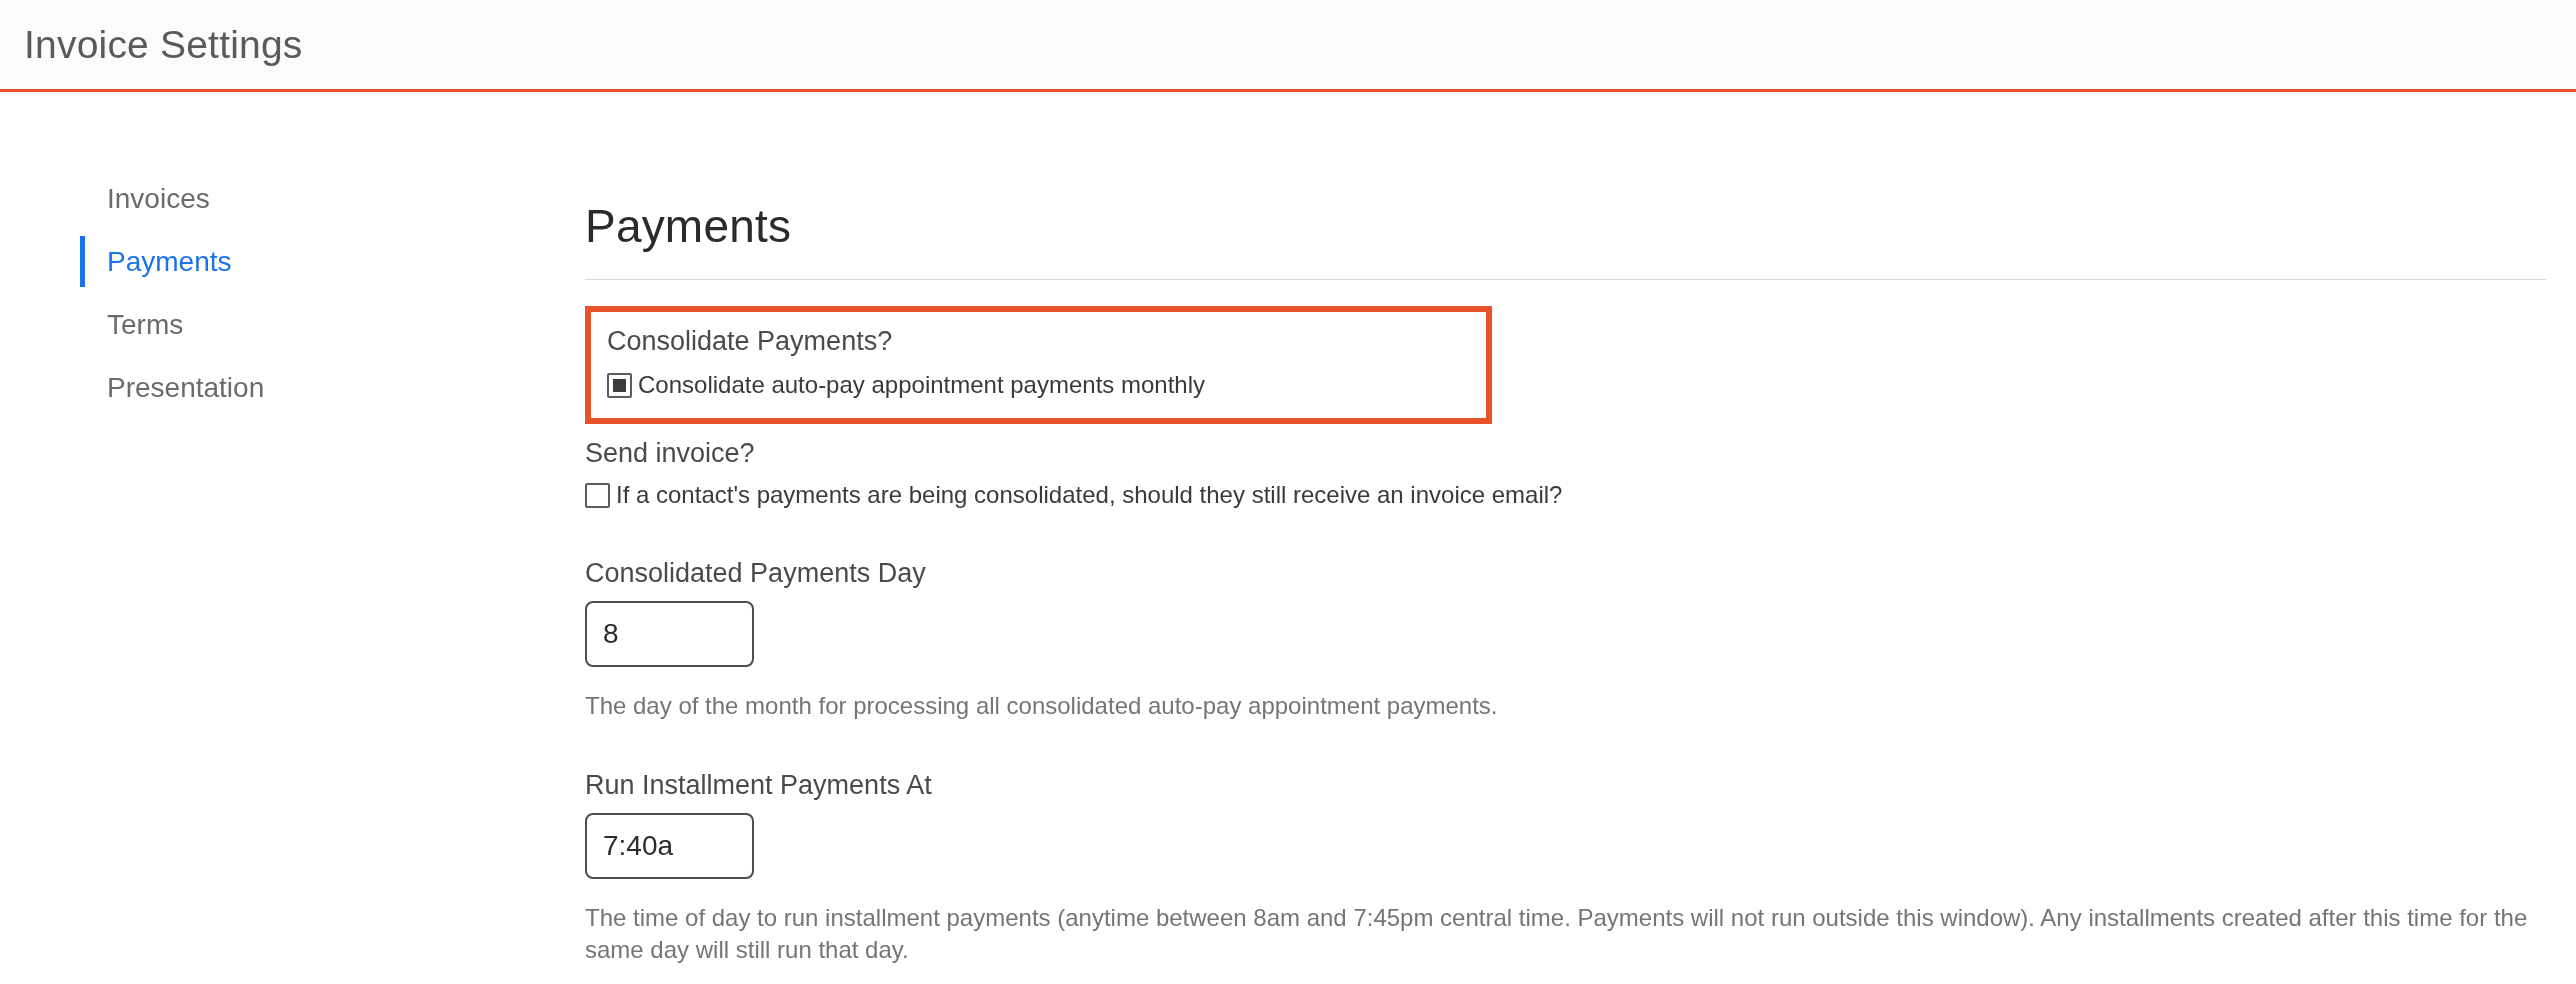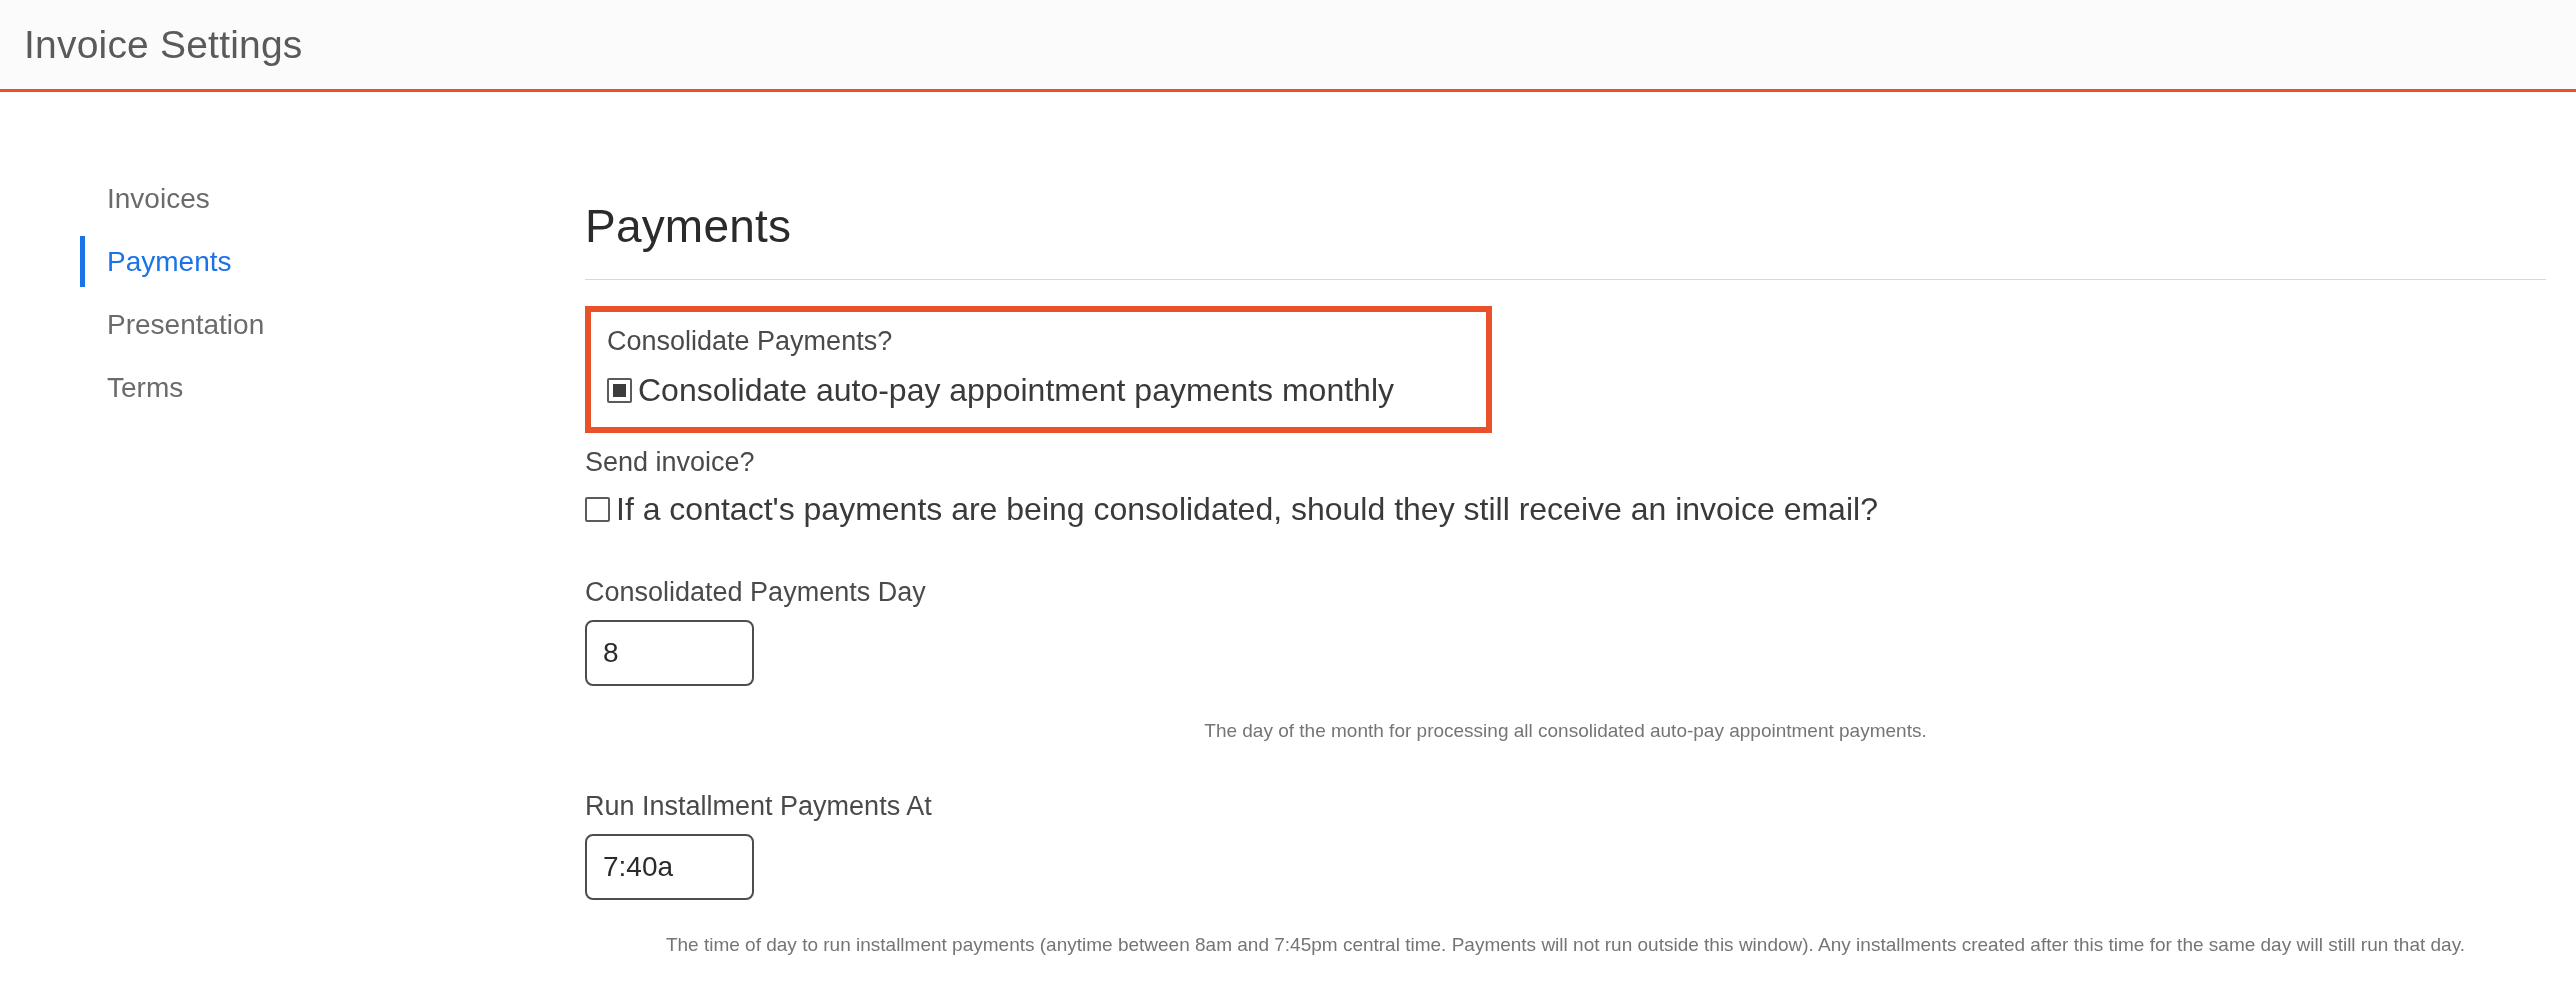--- a/index.html
+++ b/index.html
@@ -93,21 +93,21 @@
   }
   .field-label {
     font-size: 27px;
     color: #4a4a4a;
     margin-bottom: 12px;
     font-weight: 400;
   }
   .check-row {
     display: flex;
     align-items: center;
-    font-size: 32px;
+    font-size: 24px;
     color: #3a3a3a;
     text-align: center;
   }
   .check-box {
     width: 25px;
     height: 25px;
     border: 2px solid #5b5b5b;
     box-sizing: border-box;
     margin-right: 6px;
     flex: 0 0 auto;
@@ -148,50 +148,49 @@
     box-sizing: border-box;
     font-size: 28px;
     font-family: "Liberation Sans", sans-serif;
     color: #2b2b2b;
     padding: 0 16px;
     background: #ffffff;
     outline: none;
     display: block;
   }
   .help-text {
-    font-size: 19px;
+    font-size: 24px;
     color: #757575;
-    margin-top: 32px;
+    margin-top: 23px;
     line-height: 1.35;
     max-width: 2069px;
-    text-align: center;
   }
   .spacer-lg { height: 22px; }
 </style>
 </head>
 <body>
 
 <div class="app-header">
   <div class="app-title">Invoice Settings</div>
 </div>
 
 <div class="page-body">
 
   <nav class="sidebar">
     <div class="nav-item">
       <span>Invoices</span>
     </div>
     <div class="nav-item active">
       <span>Payments</span>
     </div>
     <div class="nav-item">
+      <span>Terms</span>
+    </div>
+    <div class="nav-item">
       <span>Presentation</span>
-    </div>
-    <div class="nav-item">
-      <span>Terms</span>
     </div>
   </nav>
 
   <main class="content">
     <h1 class="section-title">Payments</h1>
     <div class="divider"></div>
 
     <div class="highlight-box">
       <div class="field-label">Consolidate Payments?</div>
       <div class="check-row">

